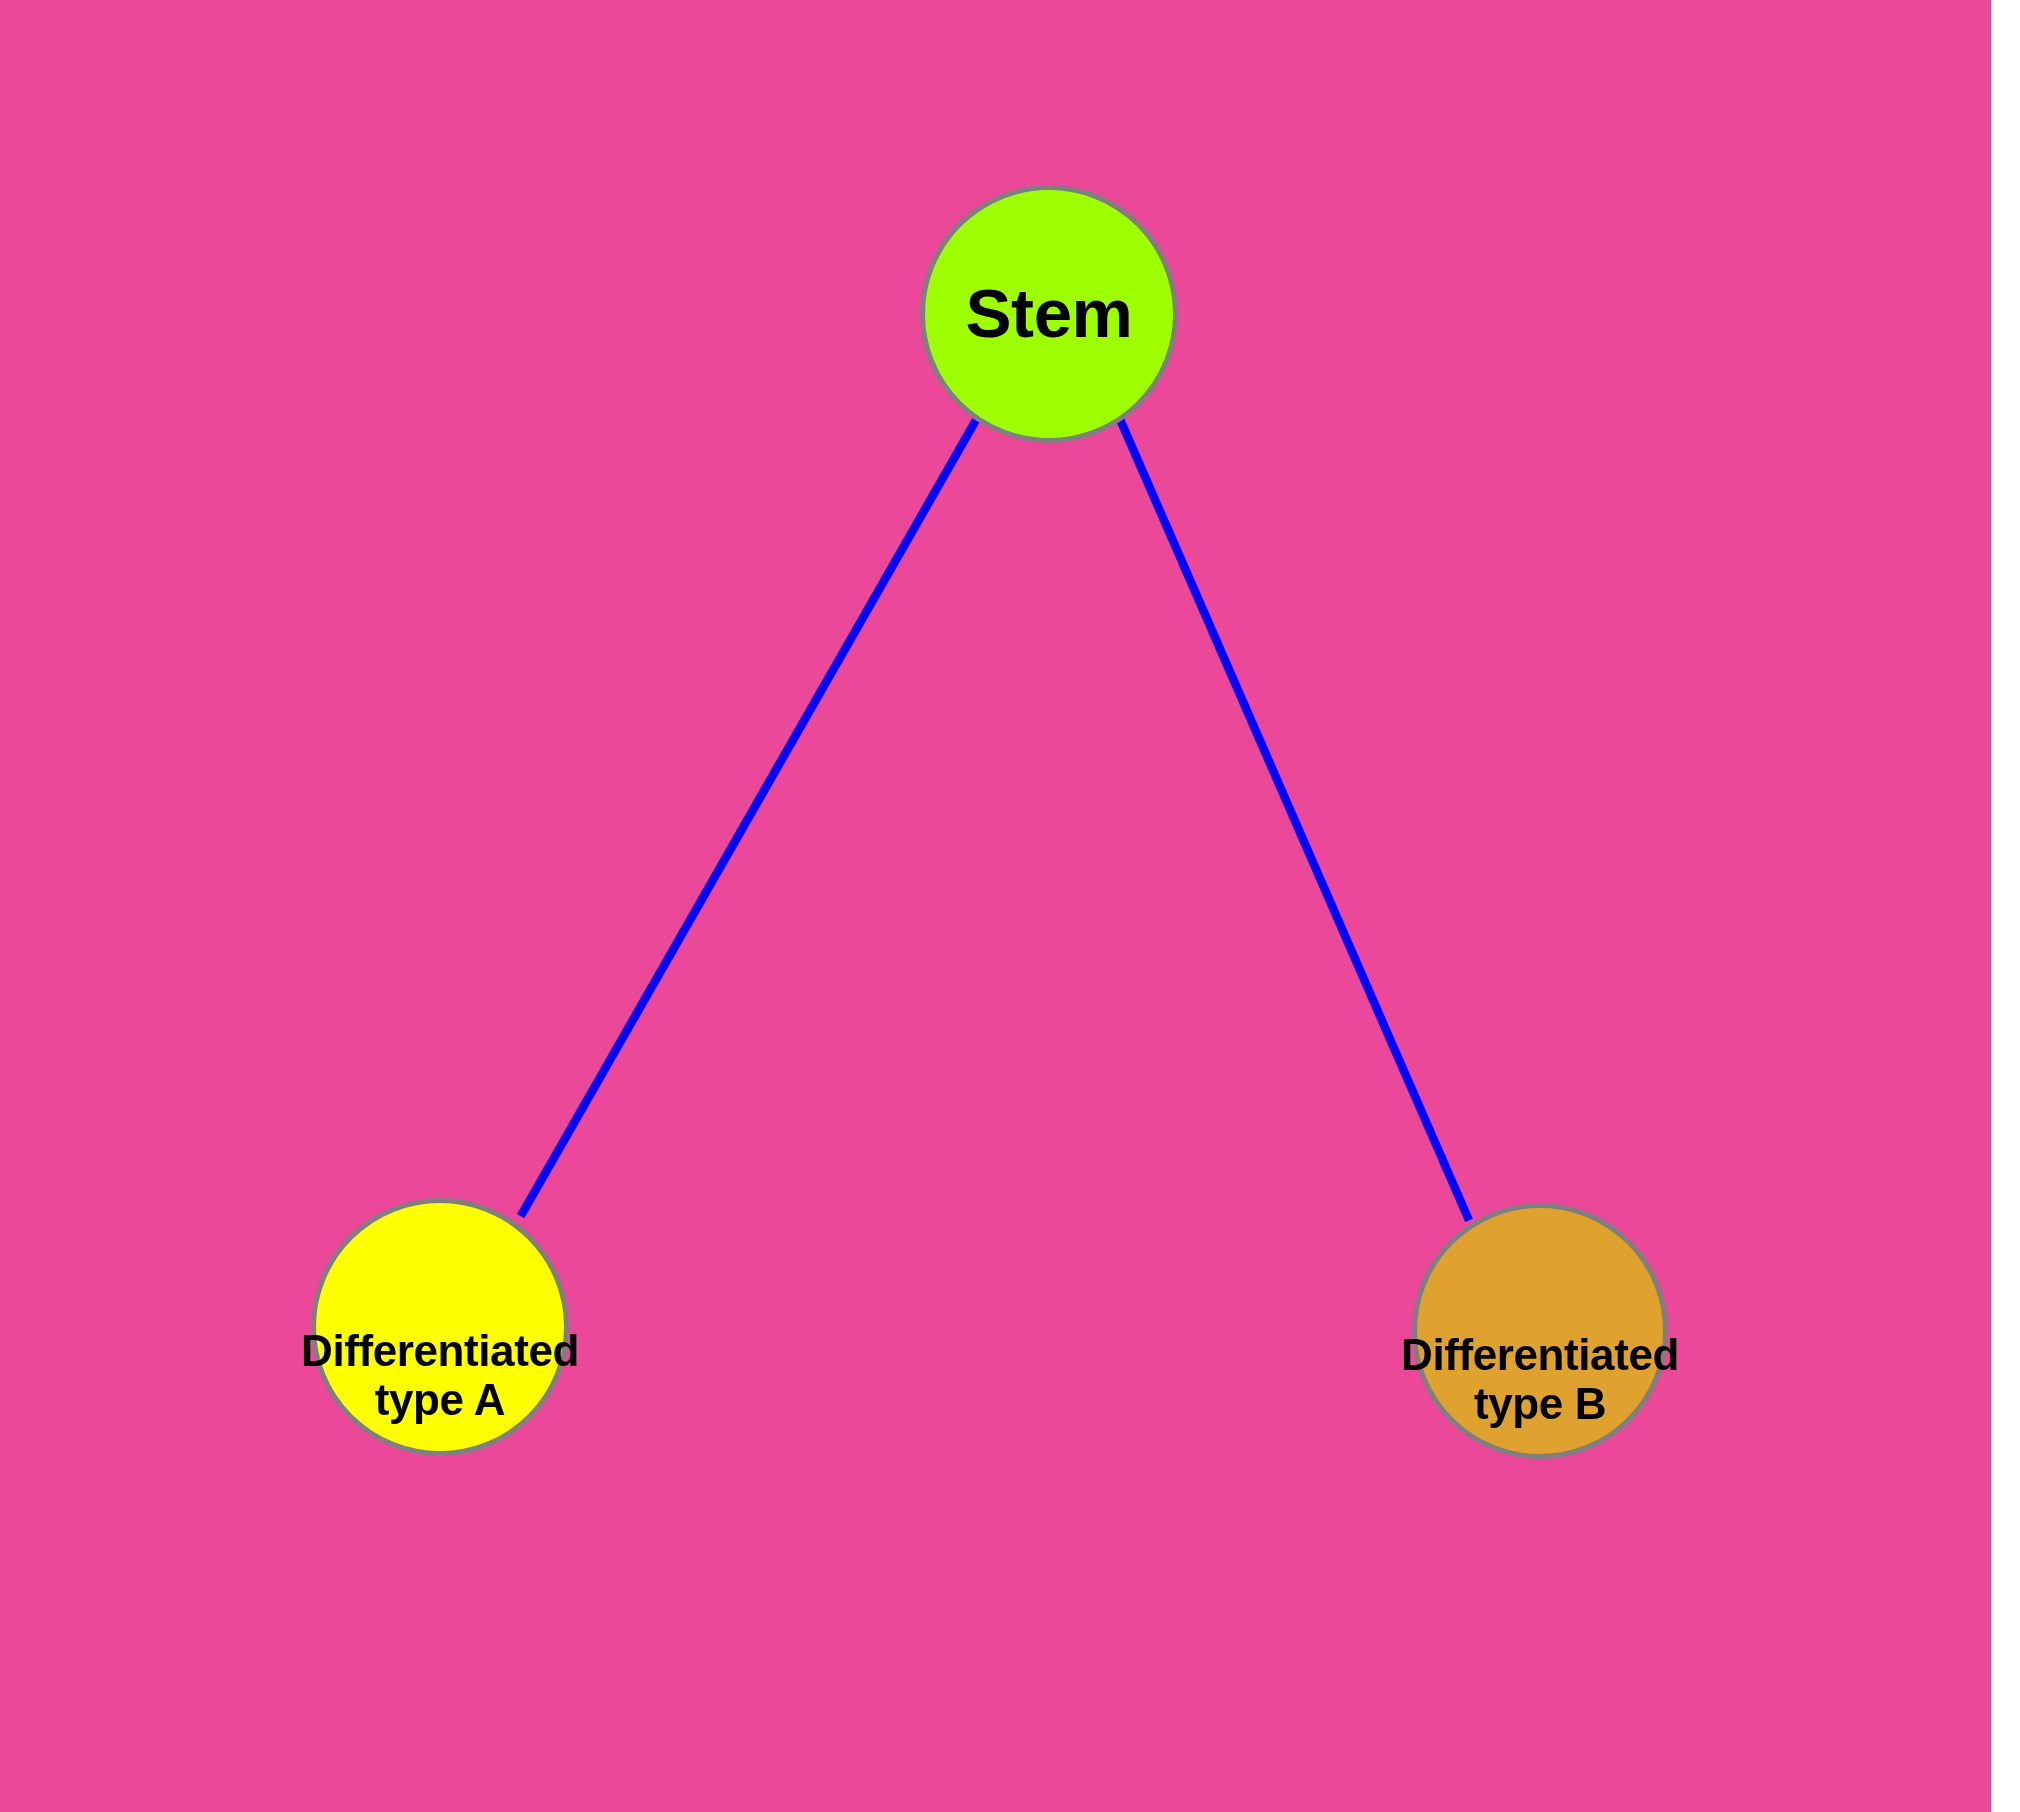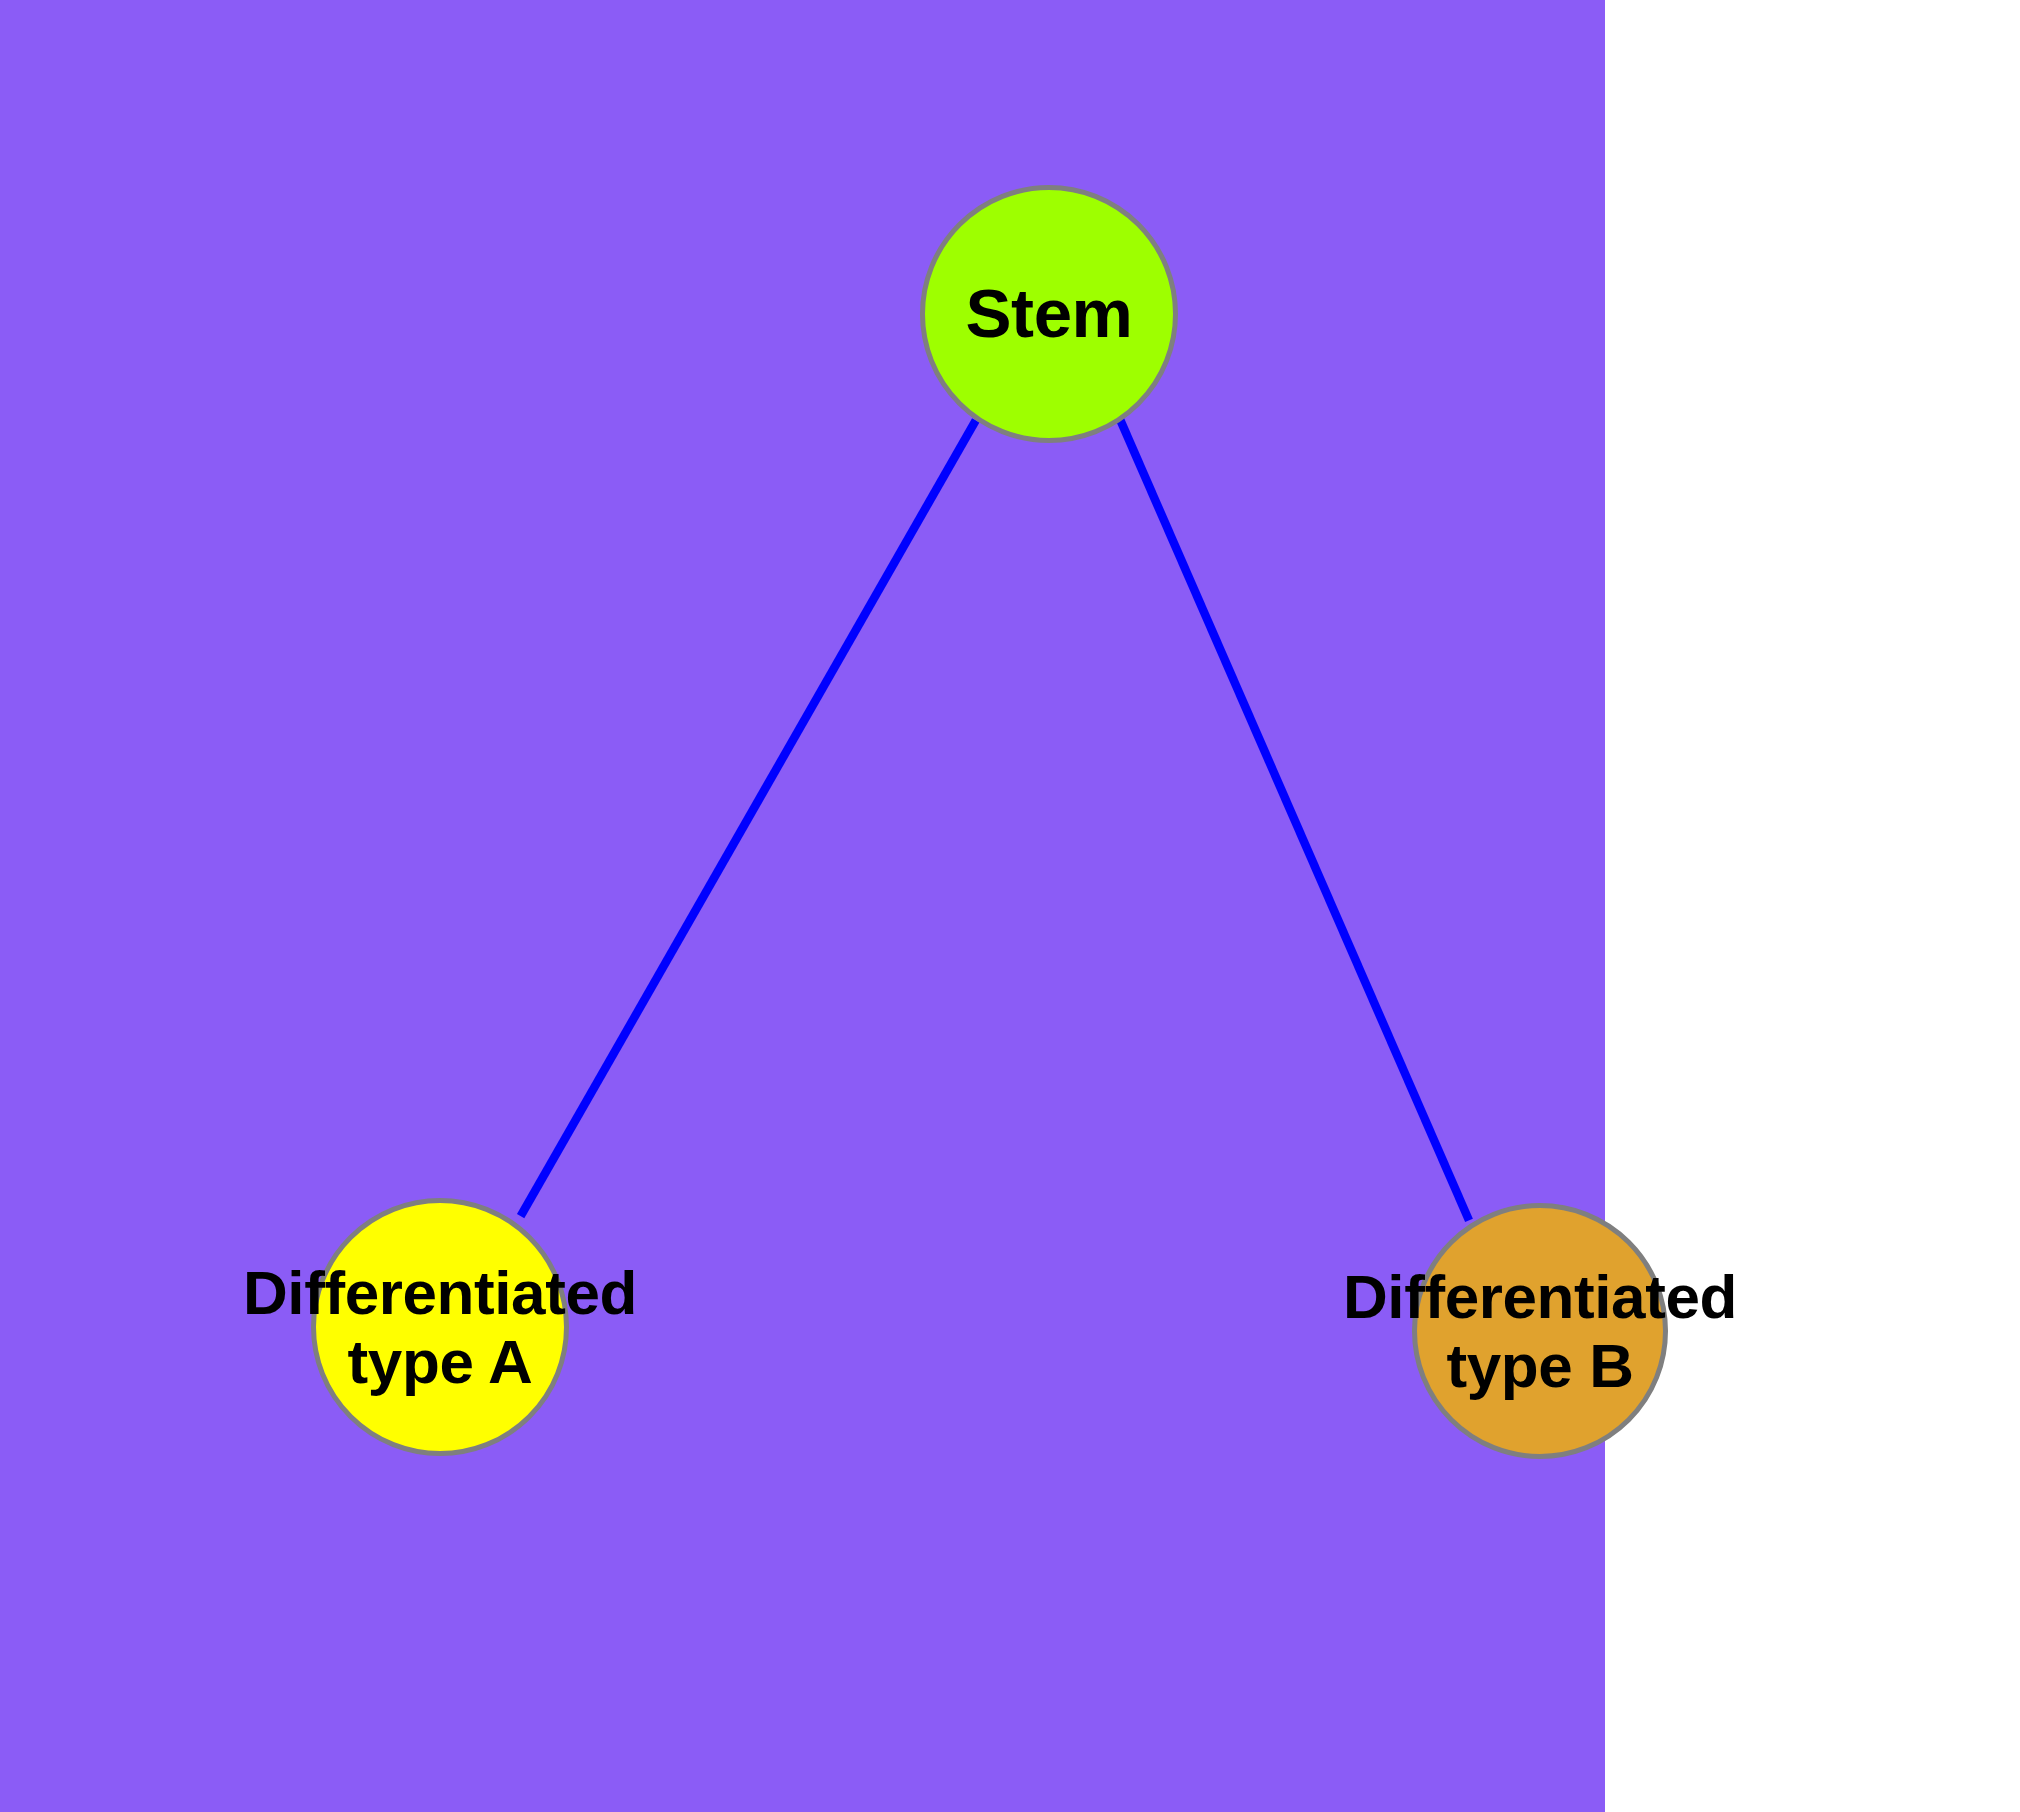--- a/index.html
+++ b/index.html
@@ -7,23 +7,23 @@
     padding: 0;
   }
   body {
     width: 2021px;
     height: 1812px;
     overflow: hidden;
     font-family: "Liberation Sans", sans-serif;
   }
   #canvas {
     position: relative;
-    width: 1605px;
+    width: 1991px;
     height: 1812px;
-    background: #8b5cf6;
+    background: #ec4899;
   }
   #edge-layer {
     position: absolute;
     left: 0;
     top: 0;
     width: 2021px;
     height: 1812px;
   }
   .node {
     position: absolute;
@@ -64,21 +64,22 @@
   }
   #node-diff-b {
     left: 1412px;
     top: 1203px;
     width: 256px;
     height: 256px;
     background: #e0a22e;
   }
   #node-diff-a .node-label,
   #node-diff-b .node-label {
-    font-size: 62px;
+    font-size: 44px;
+    margin-top: 48px;
   }
 </style>
 </head>
 <body>
 
 <div id="canvas">
 
   <svg id="edge-layer" viewBox="0 0 2384 2138" xmlns="http://www.w3.org/2000/svg">
     <line id="edge-stem-diff-a" x1="1151" y1="496" x2="614" y2="1435" stroke="#0000ff" stroke-width="10" stroke-linecap="butt"></line>
     <line id="edge-stem-diff-b" x1="1320" y1="492" x2="1733" y2="1440" stroke="#0000ff" stroke-width="10" stroke-linecap="butt"></line>

